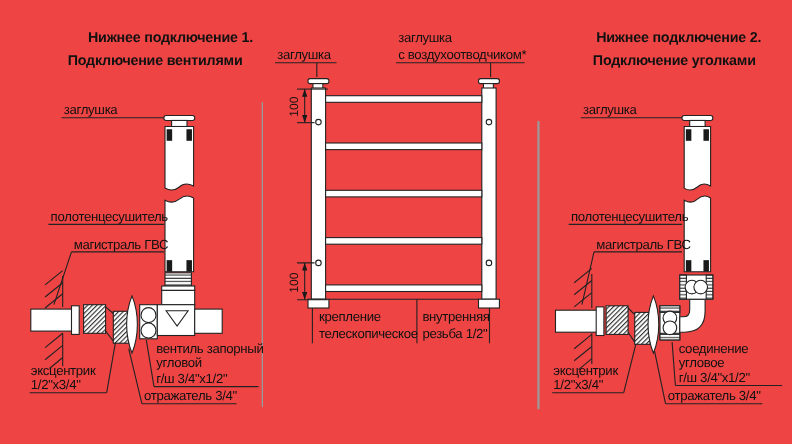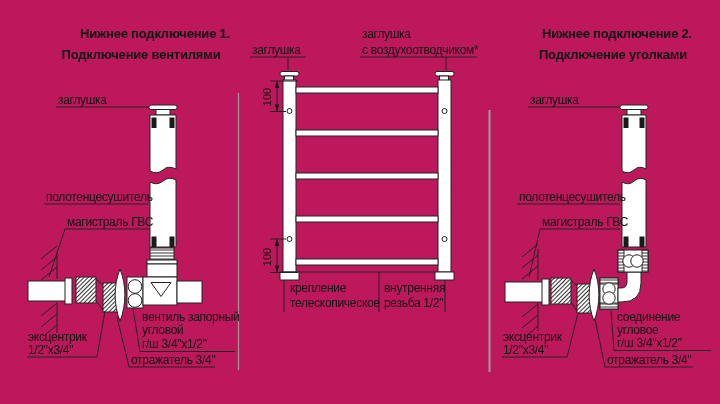--- a/index.html
+++ b/index.html
@@ -1,16 +1,16 @@
 <!DOCTYPE html>
 <html><head>
 <meta charset="utf-8">
 <style>
   html,body{margin:0;padding:0;background:#fff;}
-  .stage{width:720px;height:404px;background:#be185d;position:relative;overflow:hidden;}
+  .stage{width:720px;height:404px;background:#ef4444;position:relative;overflow:hidden;}
   svg{display:block;}
   text{font-family:"Liberation Sans","DejaVu Sans",sans-serif;fill:#111;}
   .lbl{font-size:12px;letter-spacing:-0.3px;}
   .ttl{font-size:13px;font-weight:bold;letter-spacing:-0.2px;}
   .dim{font-size:11px;}
   .ln{stroke:#222;stroke-width:1;fill:none;}
   .shape{stroke:#222;stroke-width:1;fill:#fff;}
   .knurl{stroke:#222;stroke-width:1;fill:url(#knurl);}
   .ribs{stroke:#222;stroke-width:1;fill:url(#ribs);}
   .blk{fill:#1a1a1a;stroke:none;}

